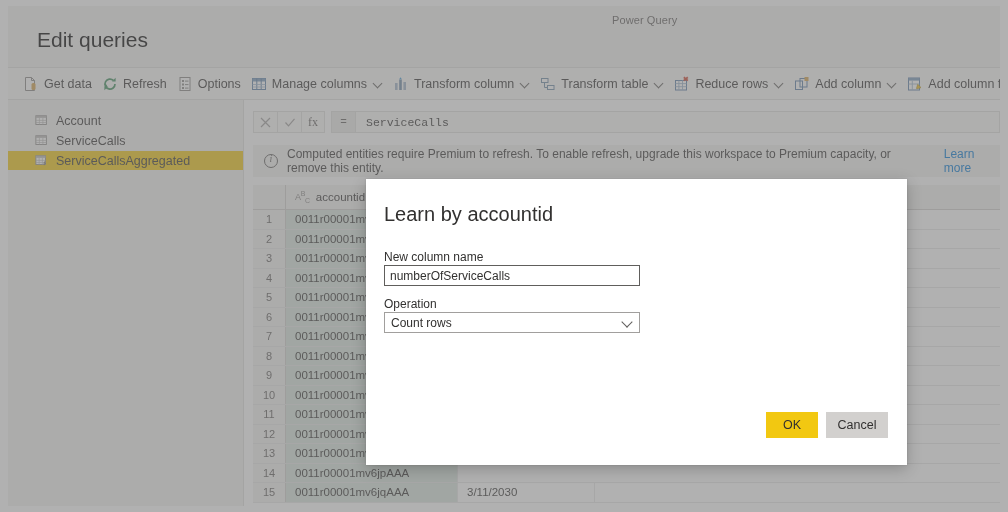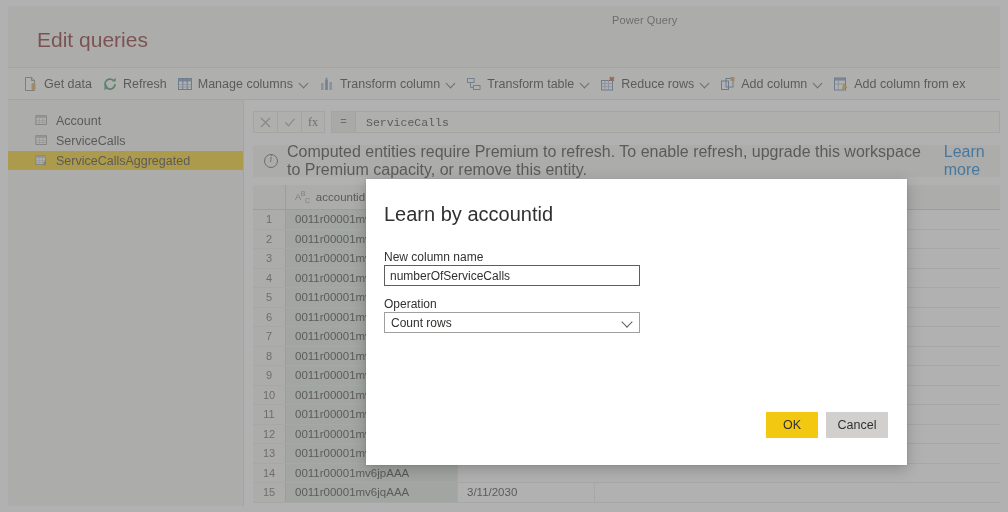--- a/index.html
+++ b/index.html
@@ -41,21 +41,21 @@
     left: 604px; top: 8px;
     font-size: 11px;
     color: #605e5c;
     letter-spacing: .1px;
   }
   .page-title {
     position: absolute;
     left: 29px; top: 22px;
     font-size: 21px;
     font-weight: 300;
-    color: #7f1d1d;
+    color: #000000;
   }
 
   
   .ribbon {
     position: absolute;
     left: 8px; top: 68px;
     width: 992px; height: 32px;
     background: #faf9f8;
     border-bottom: 1px solid #e1dfdd;
     display: flex;
@@ -174,21 +174,21 @@
 
   
   .info-bar {
     position: absolute;
     left: 9px; top: 45px;
     width: 747px; height: 32px;
     background: #f3f2f1;
     display: flex;
     align-items: center;
     padding-left: 11px;
-    font-size: 16px;
+    font-size: 12px;
     color: #323130;
   }
   .info-ico {
     width: 14px; height: 14px;
     border: 1.2px solid #605e5c;
     border-radius: 50%;
     margin-right: 9px;
     position: relative;
     flex: 0 0 auto;
   }
@@ -386,20 +386,32 @@
           <span class="rb-ico"><svg width="16" height="16" viewBox="0 0 16 16">
               <path d="M13 8a5 5 0 1 1-1.6-3.6" fill="none" stroke="#3f8f5e" stroke-width="1.7"></path>
               <path d="M3 8a5 5 0 0 1 1.6 3.6" fill="none" stroke="#3f8f5e" stroke-width="1.7"></path>
               <path d="M13.6 1.8v3.6h-3.6z" fill="#3f8f5e"></path>
               <path d="M2.4 14.2v-3.6h3.6z" fill="#3f8f5e"></path>
             </svg></span>
           <span class="lbl">Refresh</span>
         </div>
         <div class="rb-item">
           <span class="rb-ico"><svg width="16" height="16" viewBox="0 0 16 16">
+              <rect x="3" y="1.5" width="10" height="13" fill="#fff" stroke="#8a8886" stroke-width="1"></rect>
+              <rect x="5" y="4" width="2" height="2" fill="#8a8886"></rect>
+              <rect x="8" y="4.6" width="3.5" height="1" fill="#8a8886"></rect>
+              <rect x="5" y="7.5" width="2" height="2" fill="#8a8886"></rect>
+              <rect x="8" y="8.1" width="3.5" height="1" fill="#8a8886"></rect>
+              <rect x="5" y="11" width="2" height="2" fill="#8a8886"></rect>
+              <rect x="8" y="11.6" width="3.5" height="1" fill="#8a8886"></rect>
+            </svg></span>
+          <span class="lbl">Options</span>
+        </div>
+        <div class="rb-item">
+          <span class="rb-ico"><svg width="16" height="16" viewBox="0 0 16 16">
               <rect x="1.5" y="2.5" width="13" height="11" fill="#fff" stroke="#5b7fa6" stroke-width="1"></rect>
               <rect x="1.5" y="2.5" width="13" height="3" fill="#7b9bbd"></rect>
               <path d="M5.8 2.5v11M10.2 2.5v11" stroke="#5b7fa6" stroke-width="1"></path>
               <path d="M1.5 8.5h13" stroke="#9ab2cb" stroke-width=".8"></path>
               <path d="M1.5 11h13" stroke="#9ab2cb" stroke-width=".8"></path>
             </svg></span>
           <span class="lbl">Manage columns</span>
           <span class="chev"></span>
         </div>
         <div class="rb-item">

